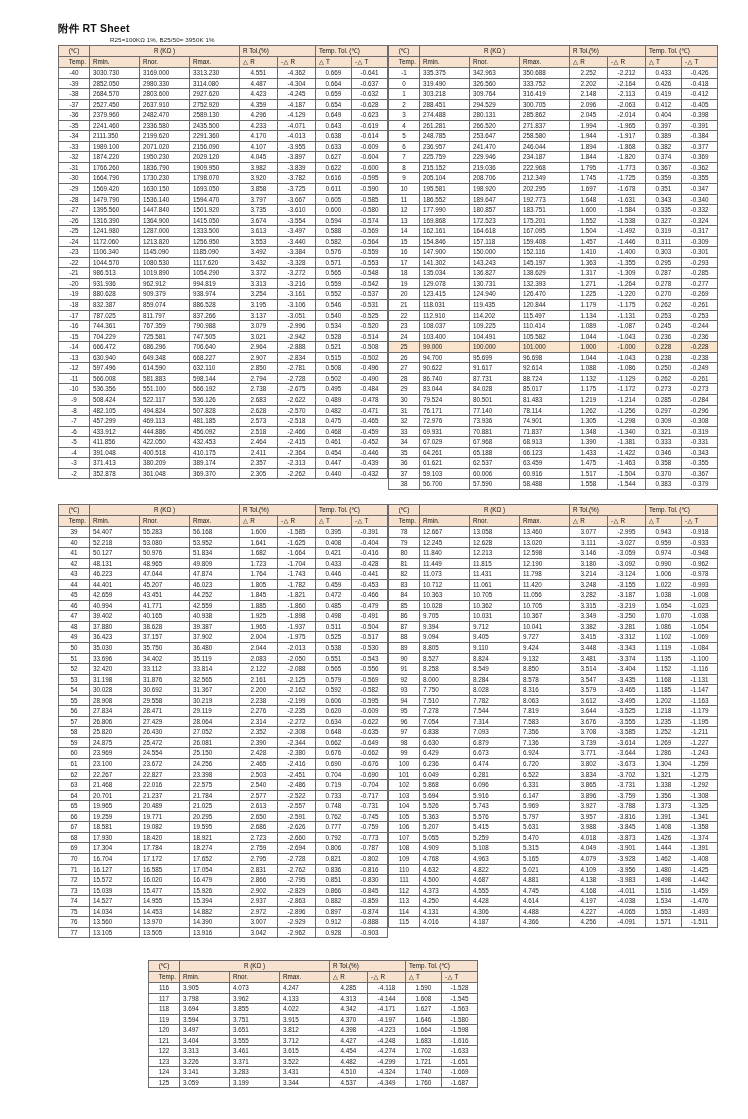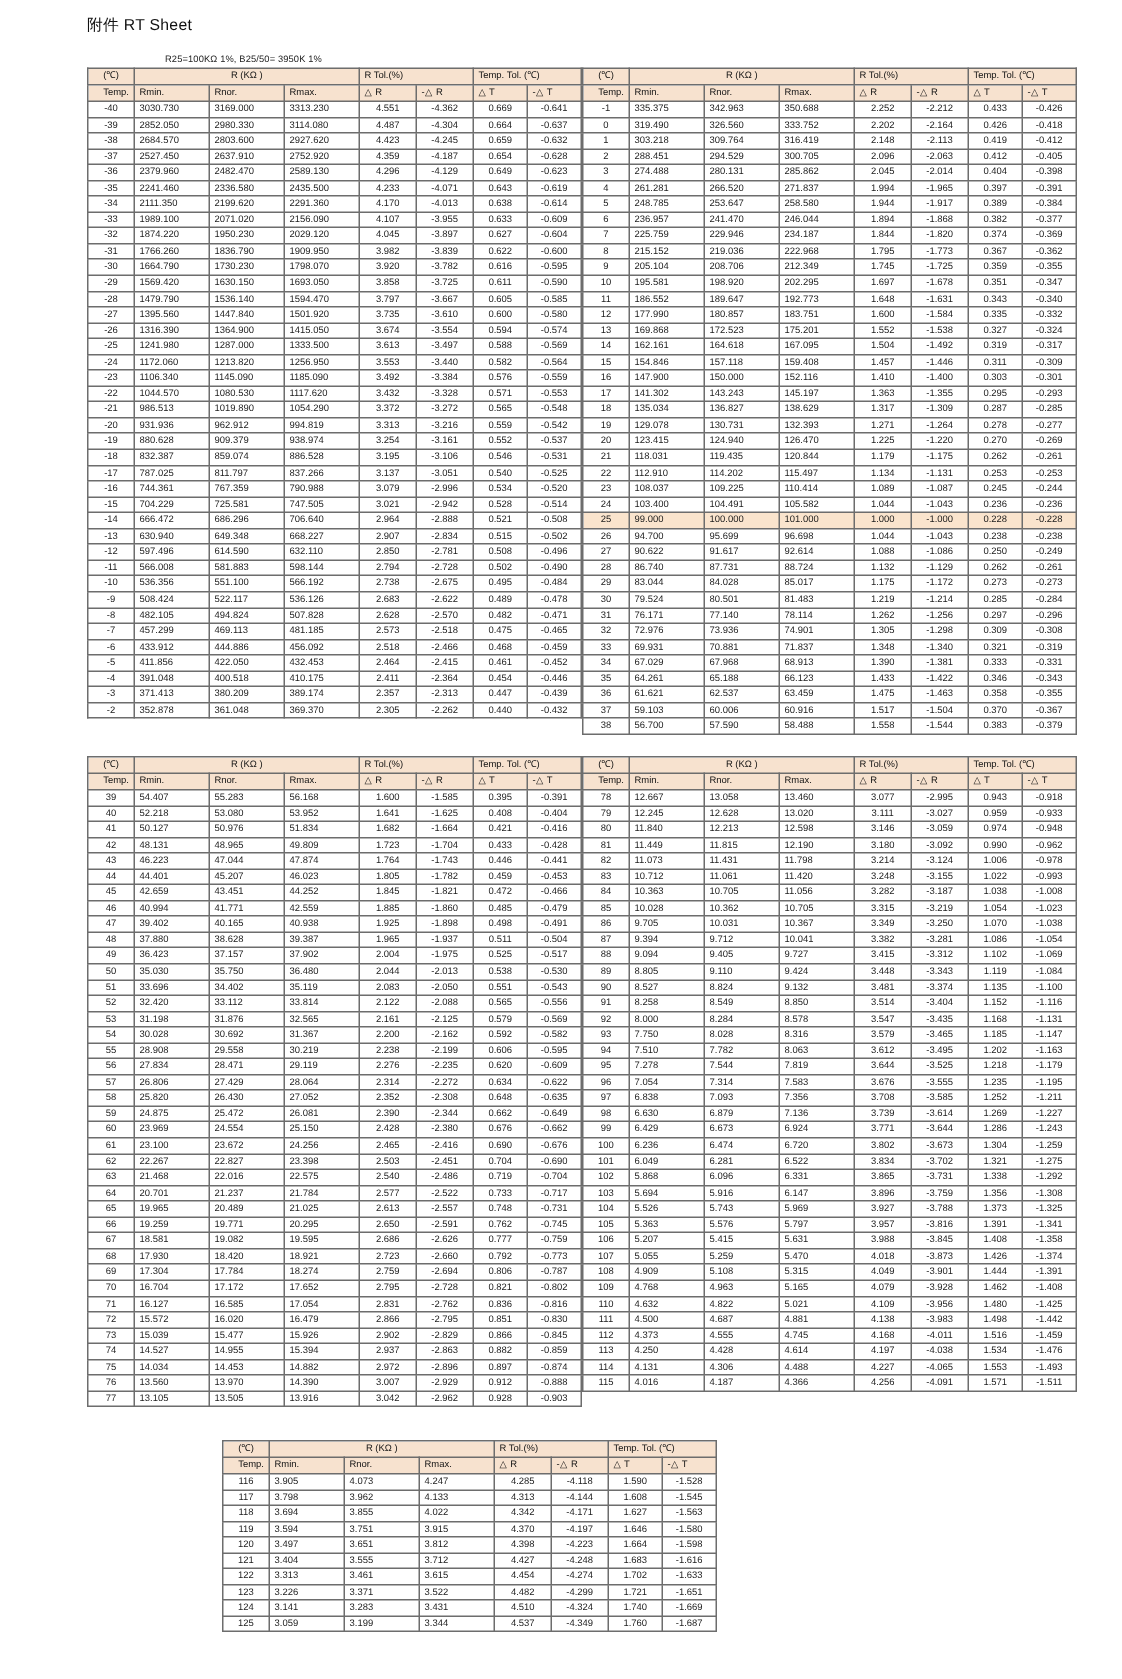--- a/index.html
+++ b/index.html
@@ -18,23 +18,23 @@
   .page {
     position: relative;
     width: 748px;
     height: 1119px;
     box-sizing: border-box;
     padding: 0;
   }
   .doc-title {
     position: absolute;
     left: 58px;
-    top: 10px;
+    top: 22px;
     font-size: 10.5px;
-    font-weight: normal;
+    font-weight: bold;
     letter-spacing: 0.2px;
     color: #111;
     white-space: nowrap;
   }
   .subtitle {
     font-size: 6.2px;
     color: #222;
     text-align: left;
     padding-left: 52px;
     padding-bottom: 2px;

